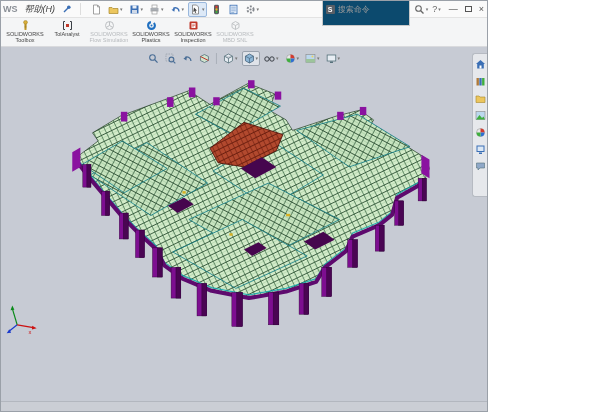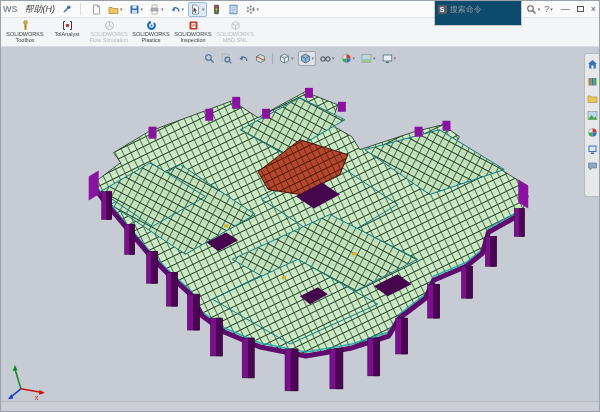--- a/index.html
+++ b/index.html
@@ -1,18 +1,18 @@
 <!DOCTYPE html>
 <html><head>
 <meta charset="utf-8">
 <style>
   html,body{margin:0;padding:0;}
   *{box-sizing:border-box;}
   body{font-family:"Liberation Sans","DejaVu Sans",sans-serif;}
-  .app{position:relative;width:600px;height:412px;background:#c7cbd4;overflow:hidden;border:1px solid #9aa0a8;}
+  .app{position:relative;width:488px;height:412px;background:#c7cbd4;overflow:hidden;border:1px solid #9aa0a8;}
 
   
   .titlebar{position:relative;height:17px;background:#fafafa;border-bottom:1px solid #e3e3e3;
     display:flex;align-items:center;font-size:9px;color:#555;}
   .tb-left{display:flex;align-items:center;gap:5px;padding-left:2px;flex:0 0 auto;}
   .partial-logo{font-weight:bold;color:#8a8f96;font-size:9px;}
   .menu-item{color:#444;padding:0 2px;cursor:default;font-style:italic;}
   .pin{width:10px;height:10px;}
   .tb-sep{width:1px;height:12px;background:#ddd;margin:0 3px;}
   .qat{display:flex;align-items:center;gap:2px;}

